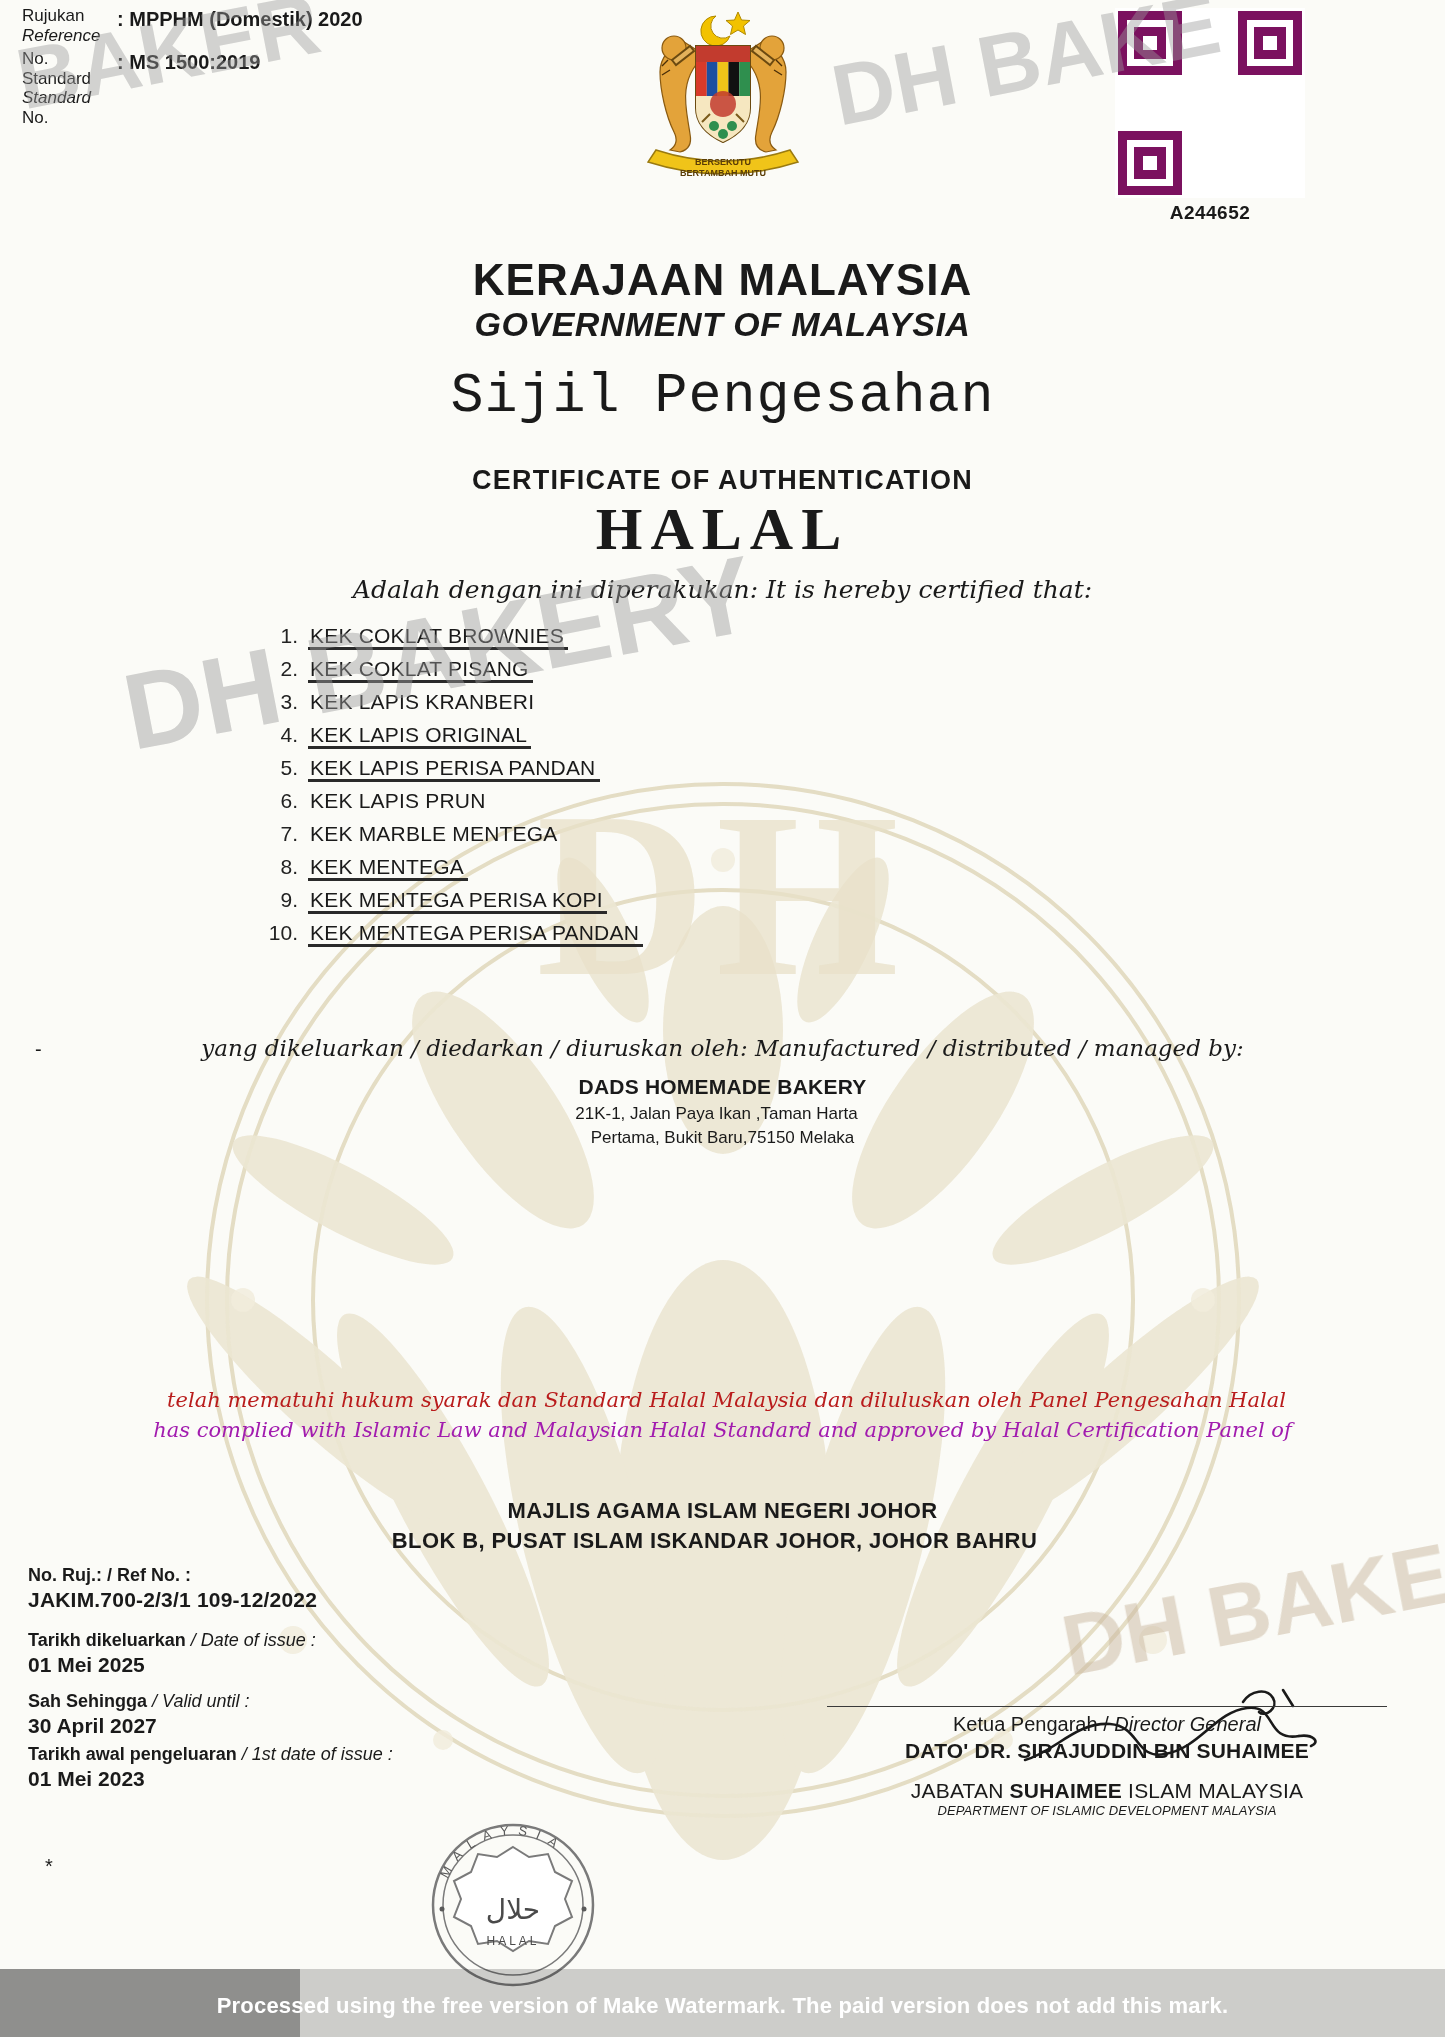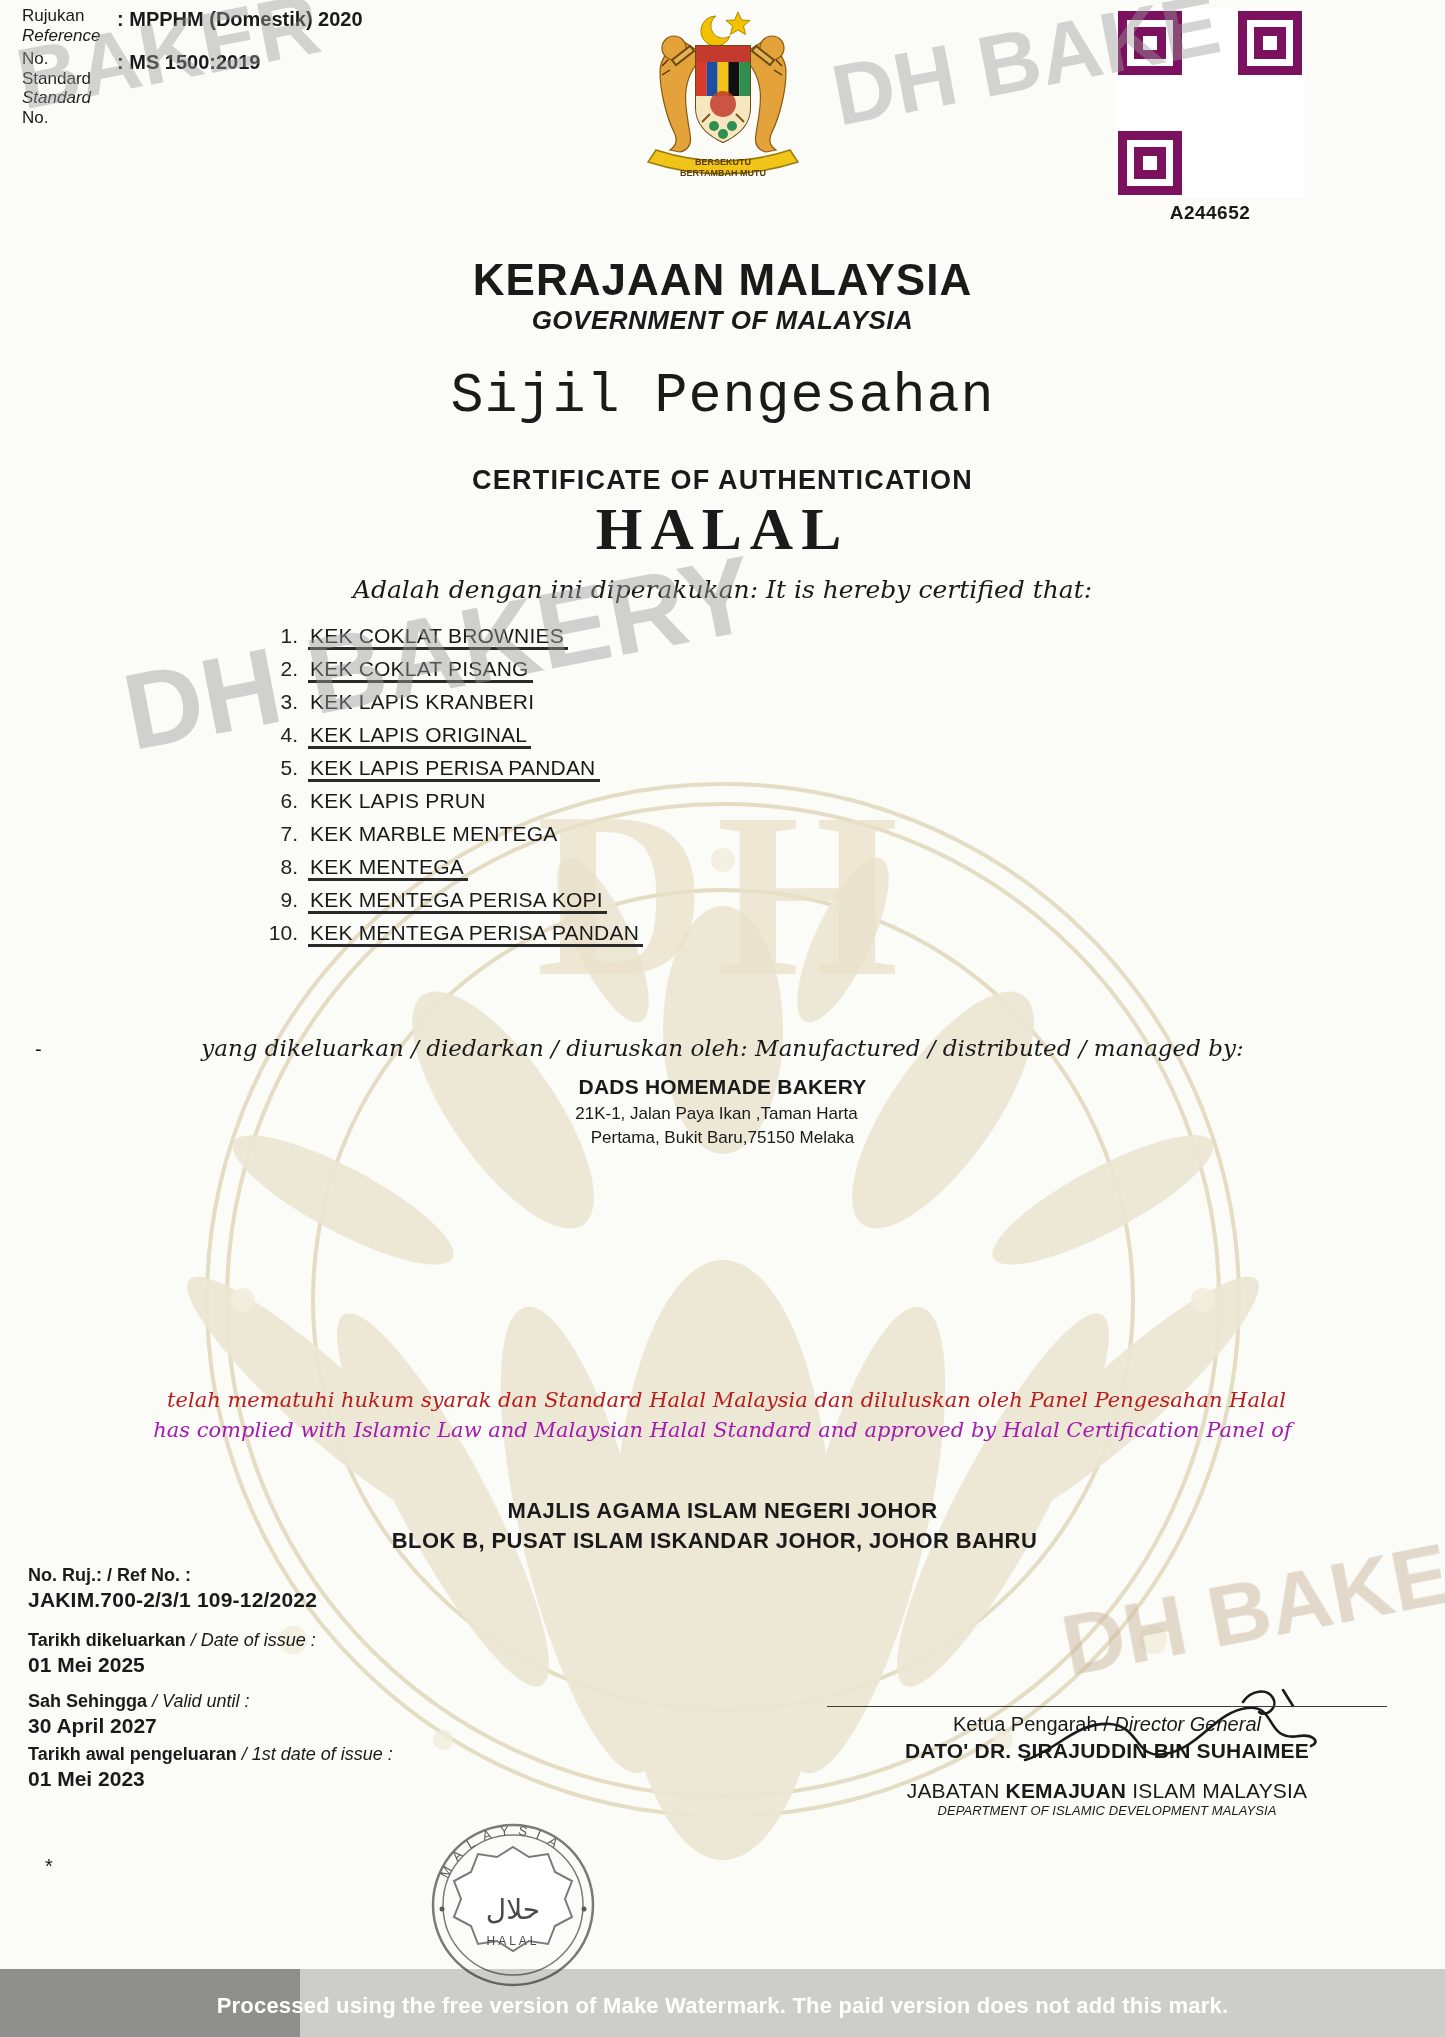--- a/index.html
+++ b/index.html
@@ -116,21 +116,21 @@
   }
 
   
   .center { text-align: center; }
   .gov-my {
     position: absolute; left: 0; right: 0; top: 255px;
     font-size: 44px; font-weight: bold; letter-spacing: 1px;
   }
   .gov-en {
     position: absolute; left: 0; right: 0; top: 305px;
-    font-size: 26px; font-weight: bold; font-style: italic; letter-spacing: 0.5px;
+    font-size: 34px; font-weight: bold; font-style: italic; letter-spacing: 0.5px;
   }
   .sijil {
     position: absolute; left: 0; right: 0; top: 365px;
     font-family: Liberation Mono, monospace;
     font-size: 55px;
     letter-spacing: 1px;
   }
   .cert-auth {
     position: absolute; left: 0; right: 0; top: 465px;
     font-size: 27px; font-weight: bold; letter-spacing: 1.2px;
@@ -507,21 +507,21 @@
     <path d="M284 54 C298 52, 306 60, 296 64" fill="none" stroke="#1a1a1a" stroke-width="2.6" stroke-linecap="round"></path>
   </svg>
 
   <div class="sig-area">
     <div class="sig-line"></div>
     <div class="sig-role">
       <span>Ketua Pengarah</span><span> / </span><span class="it">Director General</span>
     </div>
     <div class="sig-name">DATO' DR. SIRAJUDDIN BIN SUHAIMEE</div>
     <div class="sig-dept">
-      <span class="light">JABATAN </span><span>KEMAJUAN</span><span class="light"> ISLAM MALAYSIA</span>
+      <span class="light">JABATAN </span><span>SUHAIMEE</span><span class="light"> ISLAM MALAYSIA</span>
     </div>
     <div class="sig-dept-en">DEPARTMENT OF ISLAMIC DEVELOPMENT MALAYSIA</div>
   </div>
 
   <svg class="halal-logo" viewBox="0 0 215 180">
     <circle cx="107" cy="88" r="80" fill="none" stroke="#7a7a7a" stroke-width="2.5"></circle>
     <circle cx="107" cy="88" r="70" fill="none" stroke="#7a7a7a" stroke-width="1.5"></circle>
     <path d="M107 30 l16 10 19 -3 7 18 17 9 -7 18 7 18 -17 9 -7 18 -19 -3 -16 10 -16 -10 -19 3 -7 -18 -17 -9 7 -18 -7 -18 17 -9 7 -18 19 3 z" fill="#ffffff" stroke="#7a7a7a" stroke-width="2"></path>
     <text x="107" y="102" text-anchor="middle" font-family="'DejaVu Sans', sans-serif" font-size="28" fill="#4a4a4a">حلال</text>
     <text x="107" y="128" text-anchor="middle" font-family="'Liberation Sans', sans-serif" font-size="12" letter-spacing="3" fill="#4a4a4a">HALAL</text>

